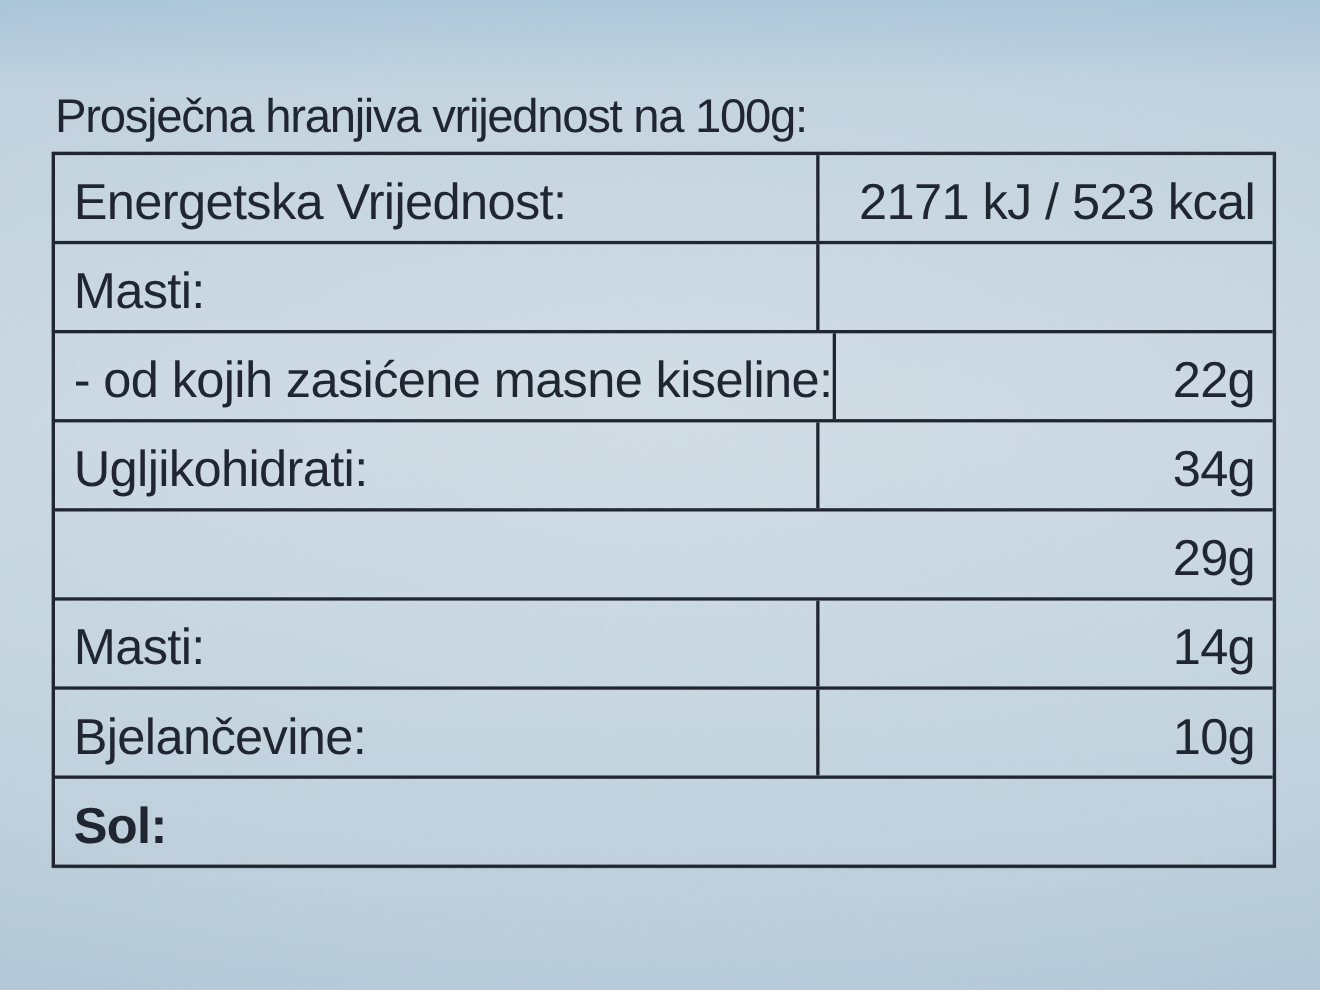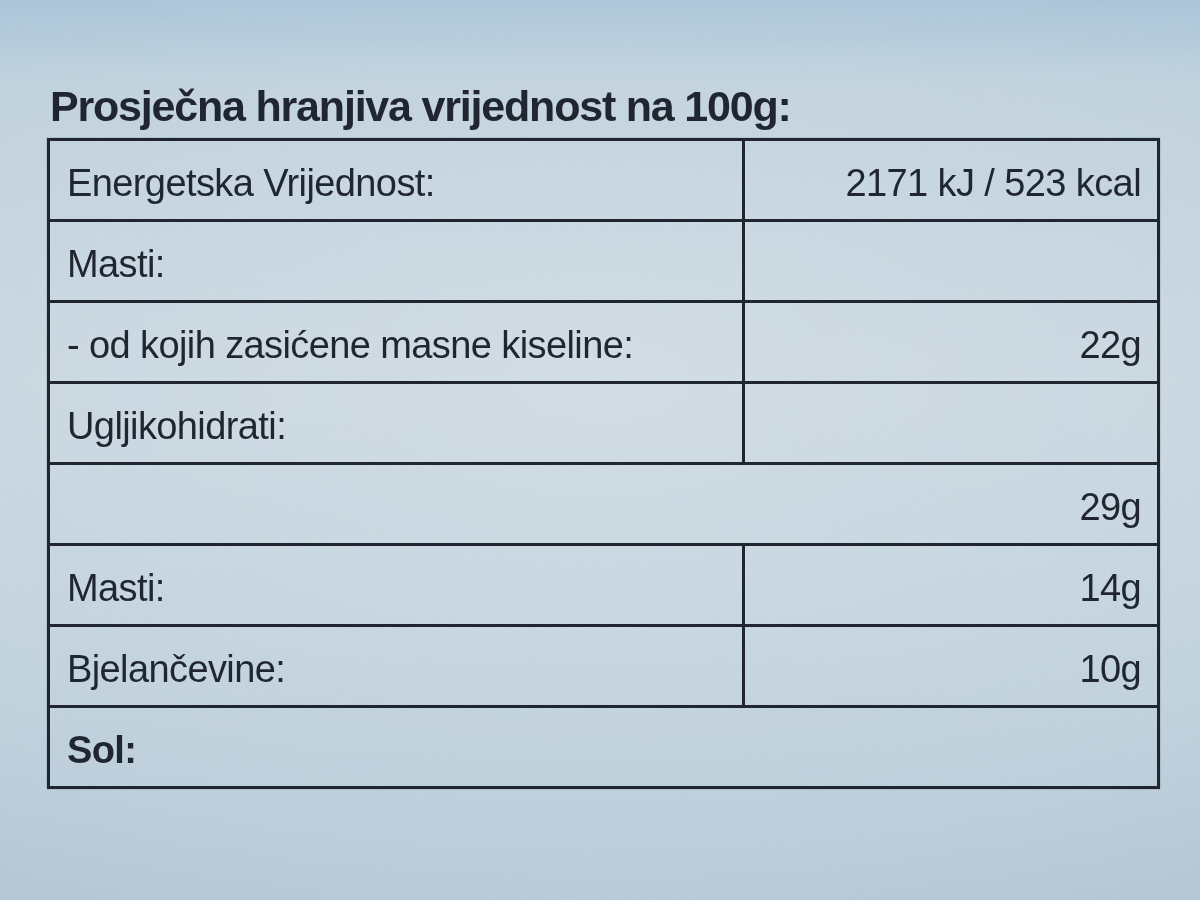--- a/index.html
+++ b/index.html
@@ -20,41 +20,41 @@
   .label-area {
     position: absolute;
     left: 47px;
     top: 82px;
     width: 1113px;
     filter: blur(0.35px);
   }
   .title {
     margin: 0 0 7px 3px;
     font-size: 43px;
-    font-weight: bold;
+    font-weight: normal;
     letter-spacing: -1.2px;
     white-space: nowrap;
   }
   .ntable {
     border: 3px solid #1a212c;
     box-shadow: 0 0 1px rgba(20,30,45,0.6);
   }
   .row {
     display: flex;
     height: 78px;
     border-bottom: 3px solid #1a212c;
   }
   .row:last-child {
     border-bottom: none;
   }
   .cell {
     display: flex;
     align-items: center;
     box-sizing: border-box;
-    font-size: 38px;
+    font-size: 46px;
     letter-spacing: -0.6px;
     white-space: nowrap;
   }
   .cell.name {
     flex: 0 0 695px;
     border-right: 3px solid #1a212c;
     padding-left: 17px;
     padding-top: 6px;
   }
   .cell.value {
@@ -93,20 +93,21 @@
         </div>
         <div class="row">
           <div class="cell name">Masti:</div>
         </div>
         <div class="row">
           <div class="cell name">- od kojih zasićene masne kiseline:</div>
           <div class="cell value">22g</div>
         </div>
         <div class="row">
           <div class="cell name">Ugljikohidrati:</div>
+          <div class="cell value">34g</div>
         </div>
         <div class="row">
           <div class="cell value">29g</div>
         </div>
         <div class="row">
           <div class="cell name">Masti:</div>
           <div class="cell value">14g</div>
         </div>
         <div class="row">
           <div class="cell name">Bjelančevine:</div>

